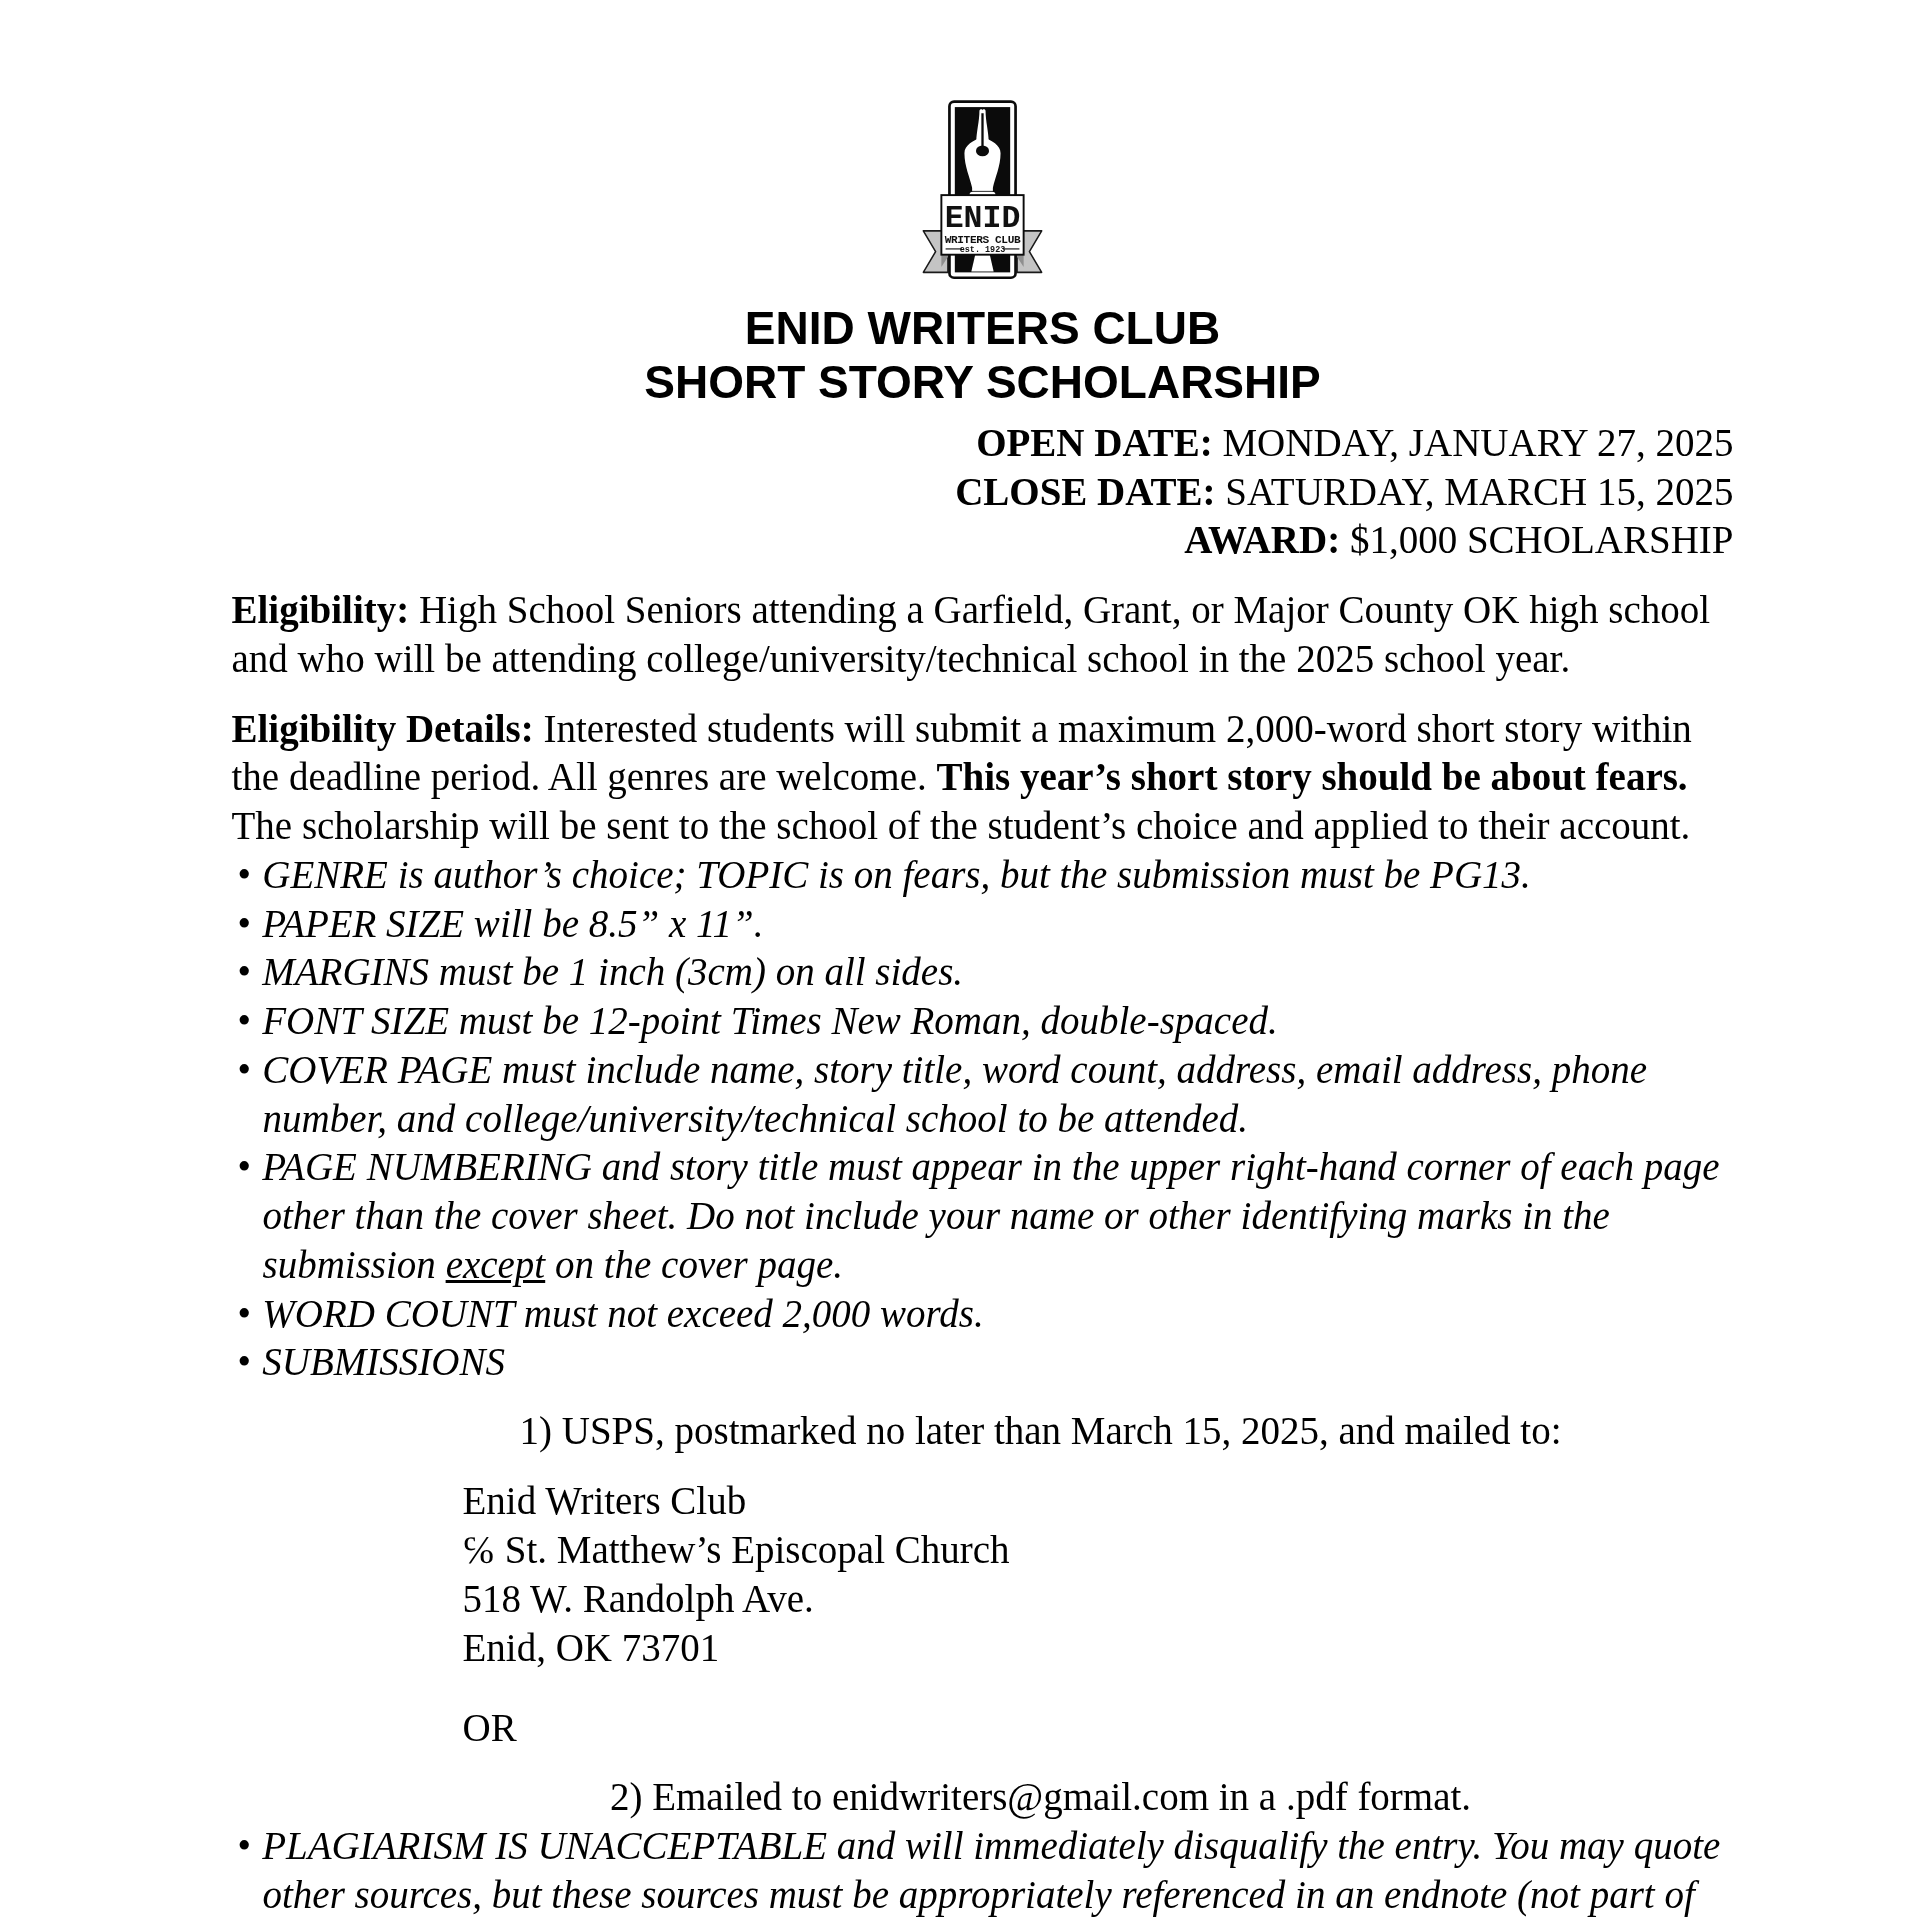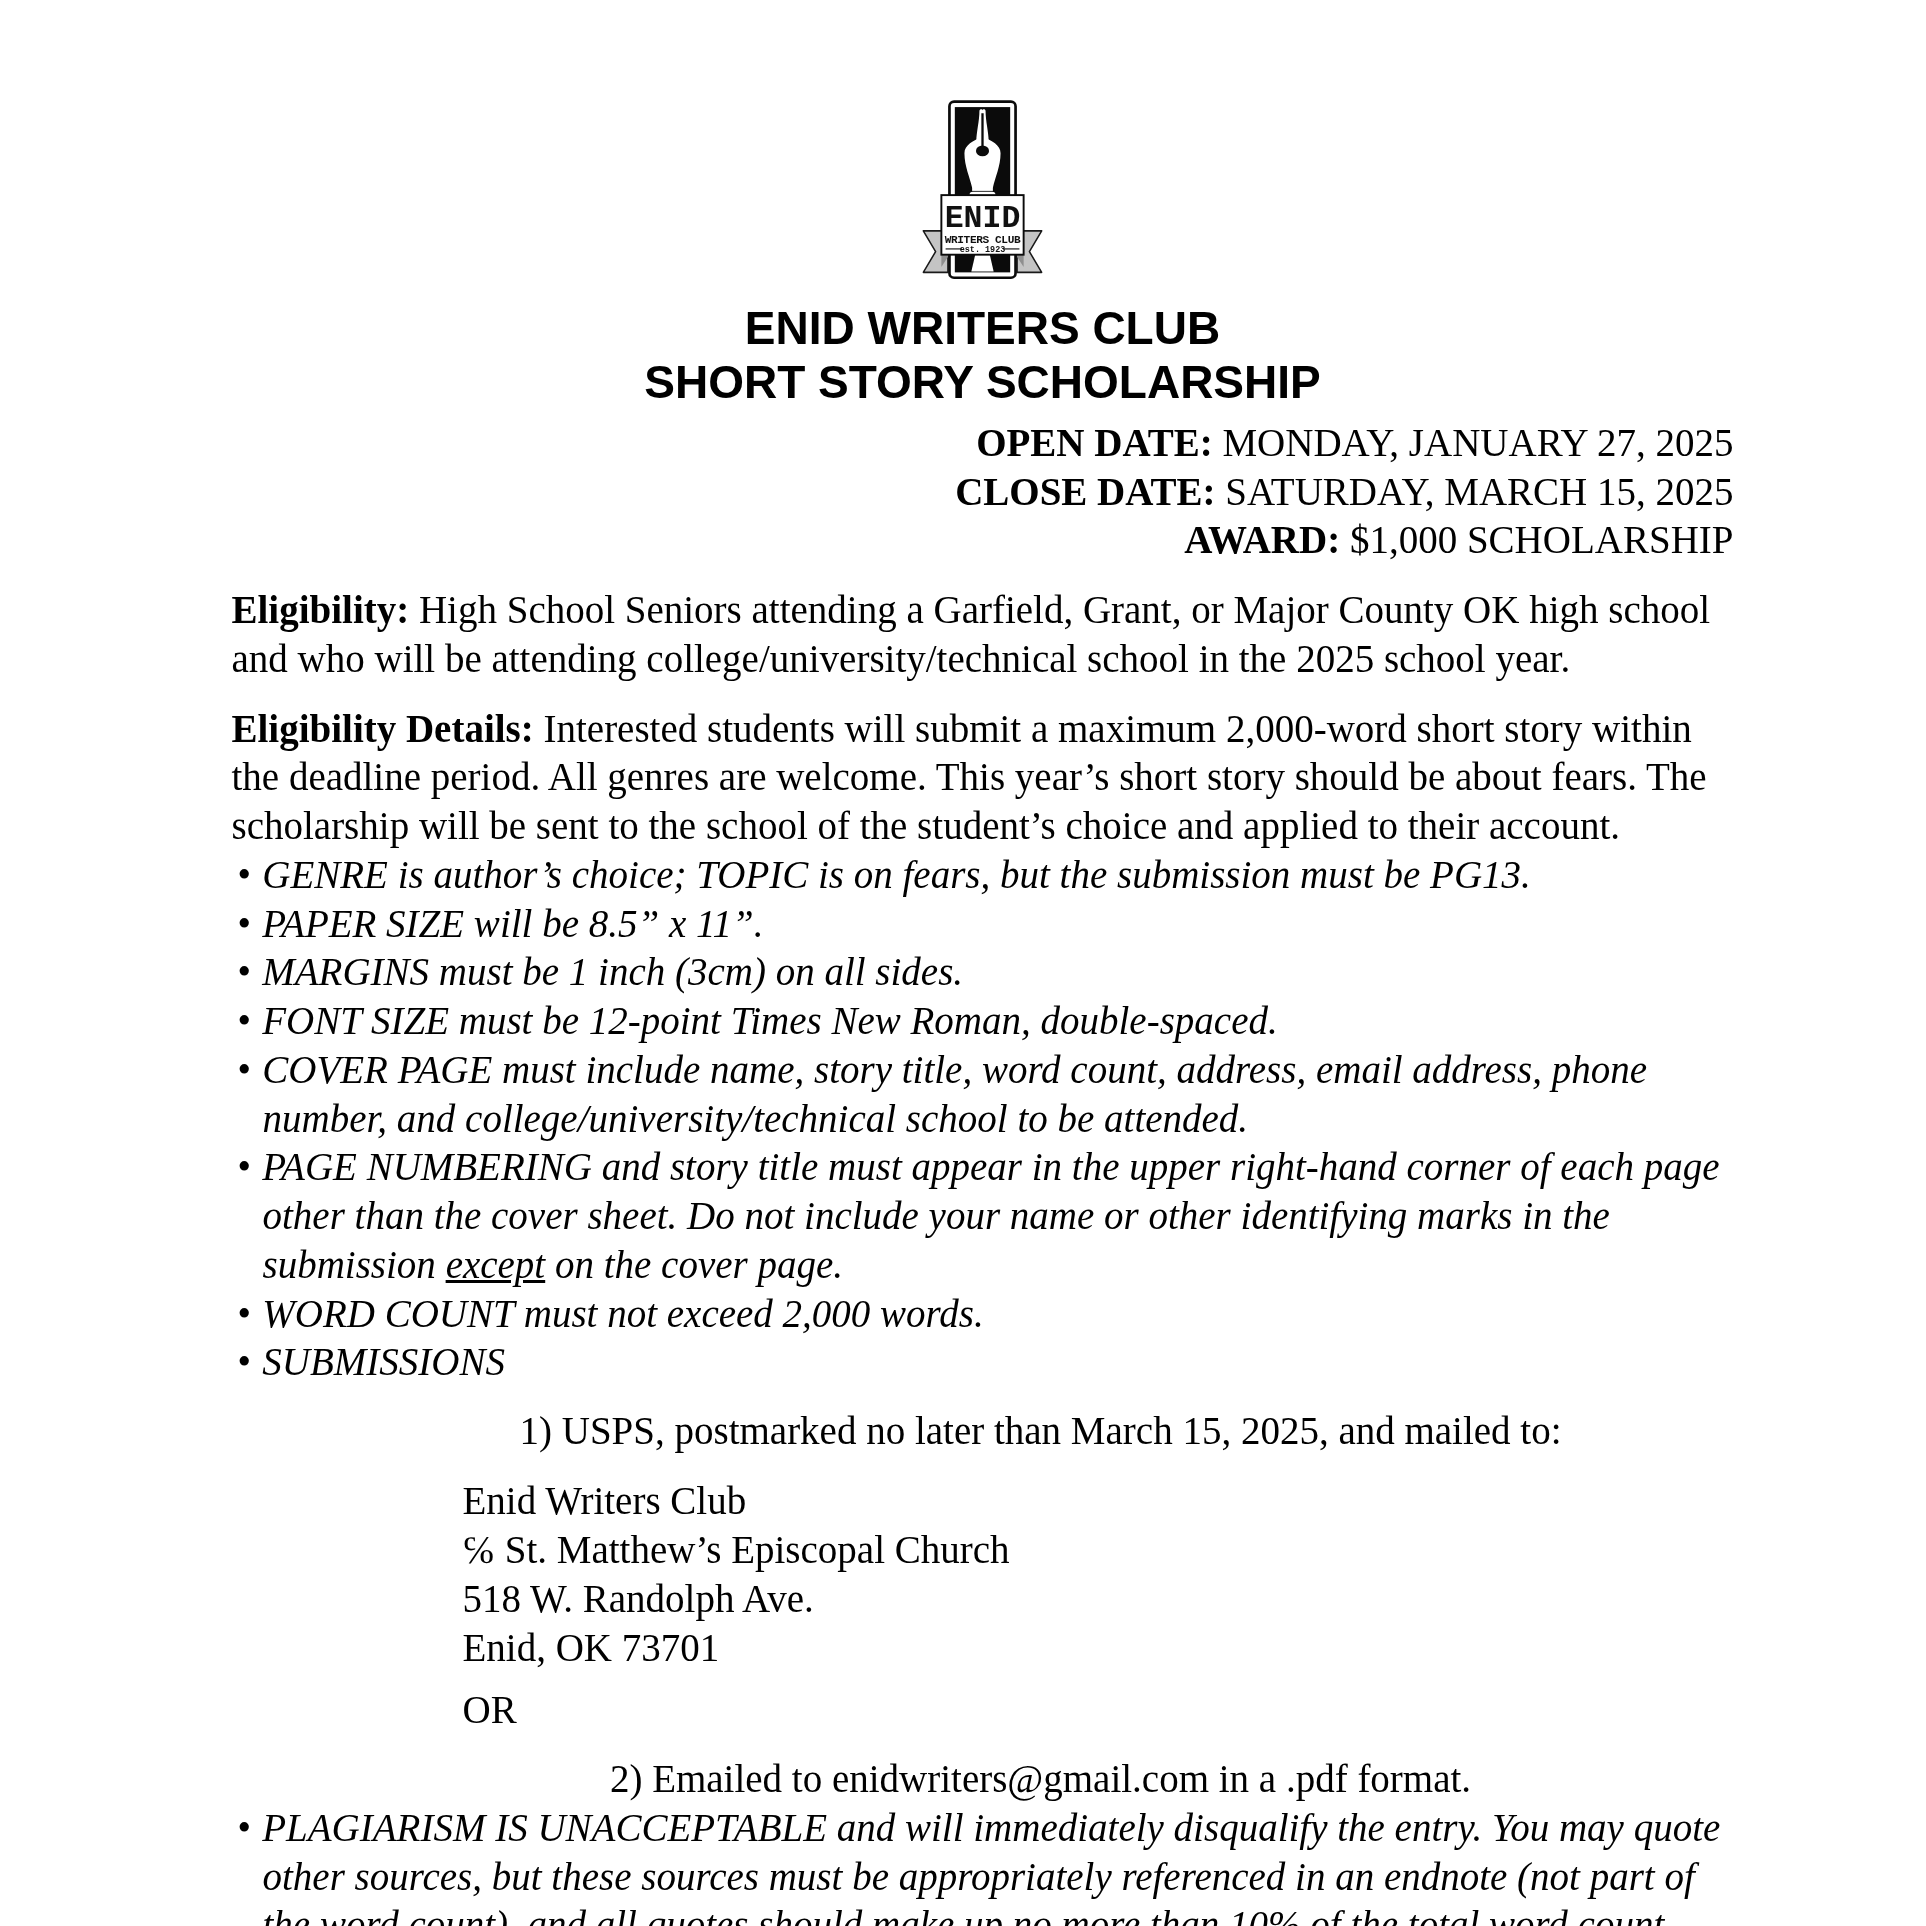--- a/index.html
+++ b/index.html
@@ -21,28 +21,28 @@
     text-align: center;
     font-family: "Liberation Sans", "DejaVu Sans", sans-serif;
     font-weight: bold;
     font-size: 46px;
     line-height: 1.17;
   }
   .content { width: 1502px; margin: 9.2px auto 0 auto; }
   .meta-line { margin: 0; text-align: right; }
   .para { margin-top: 21px; }
   .lbl { font-weight: bold; }
-  .boldrun { font-weight: normal; }
+  .boldrun { font-weight: bold; }
   .blist { margin: 0; padding: 0; }
   .bullet-item { padding-left: 31px; text-indent: -31px; margin: 0; font-style: italic; }
   .bdot { display: inline-block; width: 25.4px; padding-left: 5.4px; text-indent: 0; }
   .sub-item { margin-left: 116px; margin-top: 20px; text-align: center; }
   .addr-block { margin-left: 231px; margin-top: 21.6px; }
   .addr-line { margin: 0; }
-  .or-line { margin-left: 231px; margin-top: 14px; }
+  .or-line { margin-left: 231px; margin-top: 32px; }
   u { text-decoration: underline; }
   .svg-mono { font-family: "Liberation Mono", "DejaVu Sans Mono", monospace; font-weight: bold; }
 </style>
 </head>
 <body>
 
 <div class="page">
 
   <div class="logo-wrap">
     <svg width="123" height="181" viewBox="0 0 320 470" style="font-size:100px">

